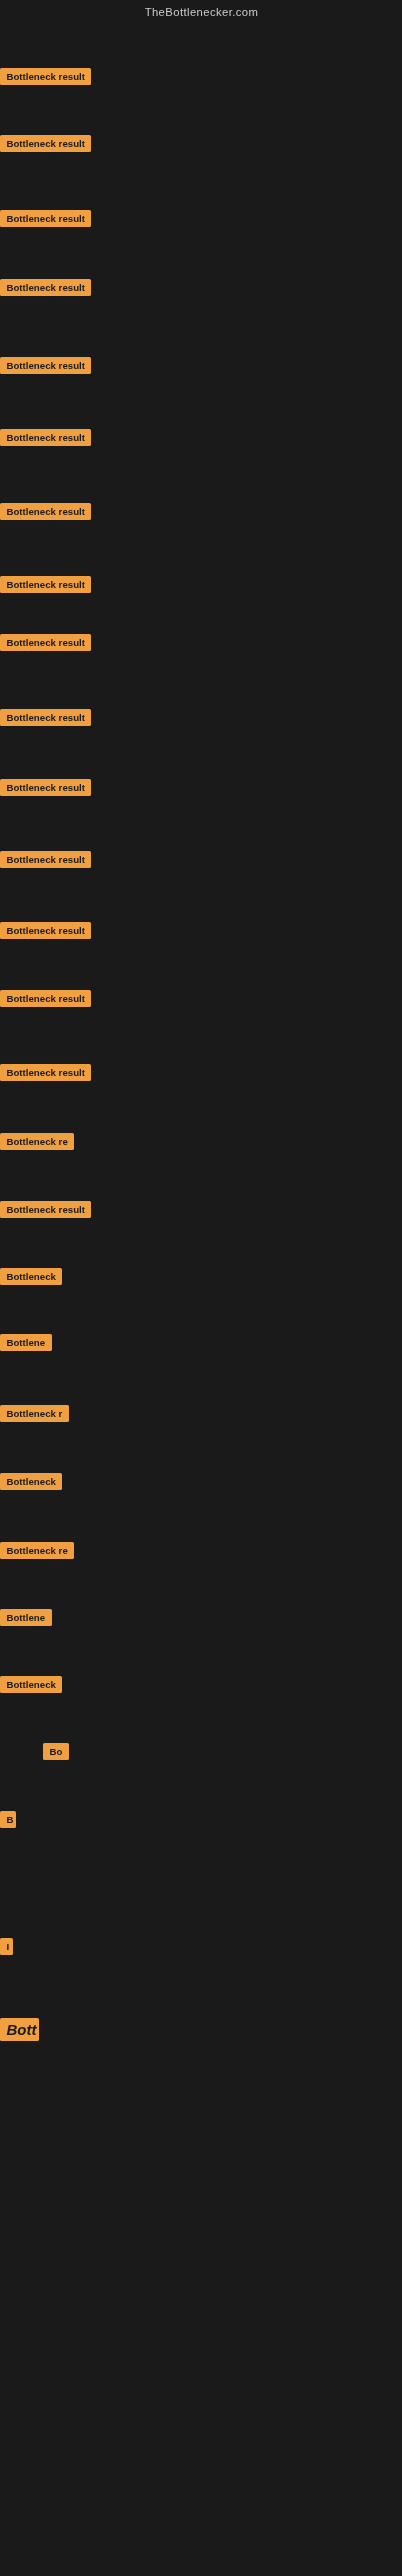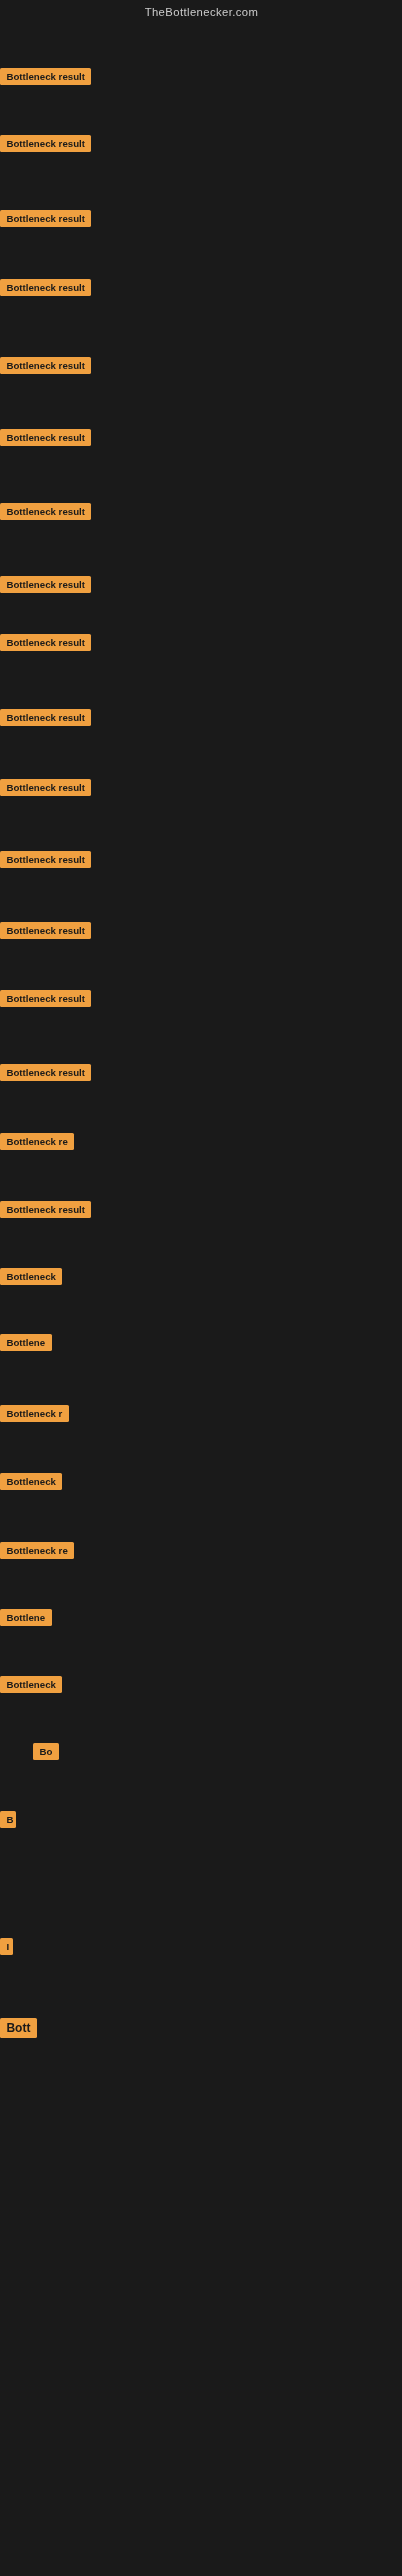--- a/index.html
+++ b/index.html
@@ -65,18 +65,18 @@
     <div class="bottleneck-item" style="top: 1042px; left: 0px;"><div class="bottleneck-badge" style="max-width: 122px; font-size: 9.7px;">Bottleneck result</div></div>
     <div class="bottleneck-item" style="top: 1111px; left: 0px;"><div class="bottleneck-badge" style="max-width: 105px; font-size: 9.7px;">Bottleneck re</div></div>
     <div class="bottleneck-item" style="top: 1179px; left: 0px;"><div class="bottleneck-badge" style="max-width: 117px; font-size: 9.7px;">Bottleneck result</div></div>
     <div class="bottleneck-item" style="top: 1246px; left: 0px;"><div class="bottleneck-badge" style="max-width: 89px; font-size: 9.7px;">Bottleneck</div></div>
     <div class="bottleneck-item" style="top: 1312px; left: 0px;"><div class="bottleneck-badge" style="max-width: 72px; font-size: 9.7px;">Bottlene</div></div>
     <div class="bottleneck-item" style="top: 1383px; left: 0px;"><div class="bottleneck-badge" style="max-width: 97px; font-size: 9.7px;">Bottleneck r</div></div>
     <div class="bottleneck-item" style="top: 1451px; left: 0px;"><div class="bottleneck-badge" style="max-width: 87px; font-size: 9.7px;">Bottleneck</div></div>
     <div class="bottleneck-item" style="top: 1520px; left: 0px;"><div class="bottleneck-badge" style="max-width: 101px; font-size: 9.7px;">Bottleneck re</div></div>
     <div class="bottleneck-item" style="top: 1587px; left: 0px;"><div class="bottleneck-badge" style="max-width: 71px; font-size: 9.7px;">Bottlene</div></div>
     <div class="bottleneck-item" style="top: 1654px; left: 0px;"><div class="bottleneck-badge" style="max-width: 85px; font-size: 9.7px;">Bottleneck</div></div>
-    <div class="bottleneck-item" style="top: 1721px; left: 0px; padding-left: 33px;"><div class="bottleneck-badge" style="max-width: 31px; font-size: 9.7px;">Bo</div></div>
+    <div class="bottleneck-item" style="top: 1721px; left: 10px; padding-left: 33px;"><div class="bottleneck-badge" style="max-width: 31px; font-size: 9.7px;">Bo</div></div>
     <div class="bottleneck-item" style="top: 1789px; left: 0px;"><div class="bottleneck-badge" style="max-width: 16px; font-size: 9.7px;">B</div></div>
     <div class="bottleneck-item" style="top: 1916px; left: 0px;"><div class="bottleneck-badge" style="max-width: 11.3px; font-size: 9.7px;">I</div></div>
-    <div class="bottleneck-item" style="top: 1996px; left: 0px;"><div class="bottleneck-badge" style="max-width: 39px; font-size: 12px;">Bott</div></div>
+    <div class="bottleneck-item" style="top: 1996px; left: 0px;"><div class="bottleneck-badge" style="max-width: 39px; font-size: 15px; font-style: italic;">Bott</div></div>
   </div>
 
 
 </body></html>

